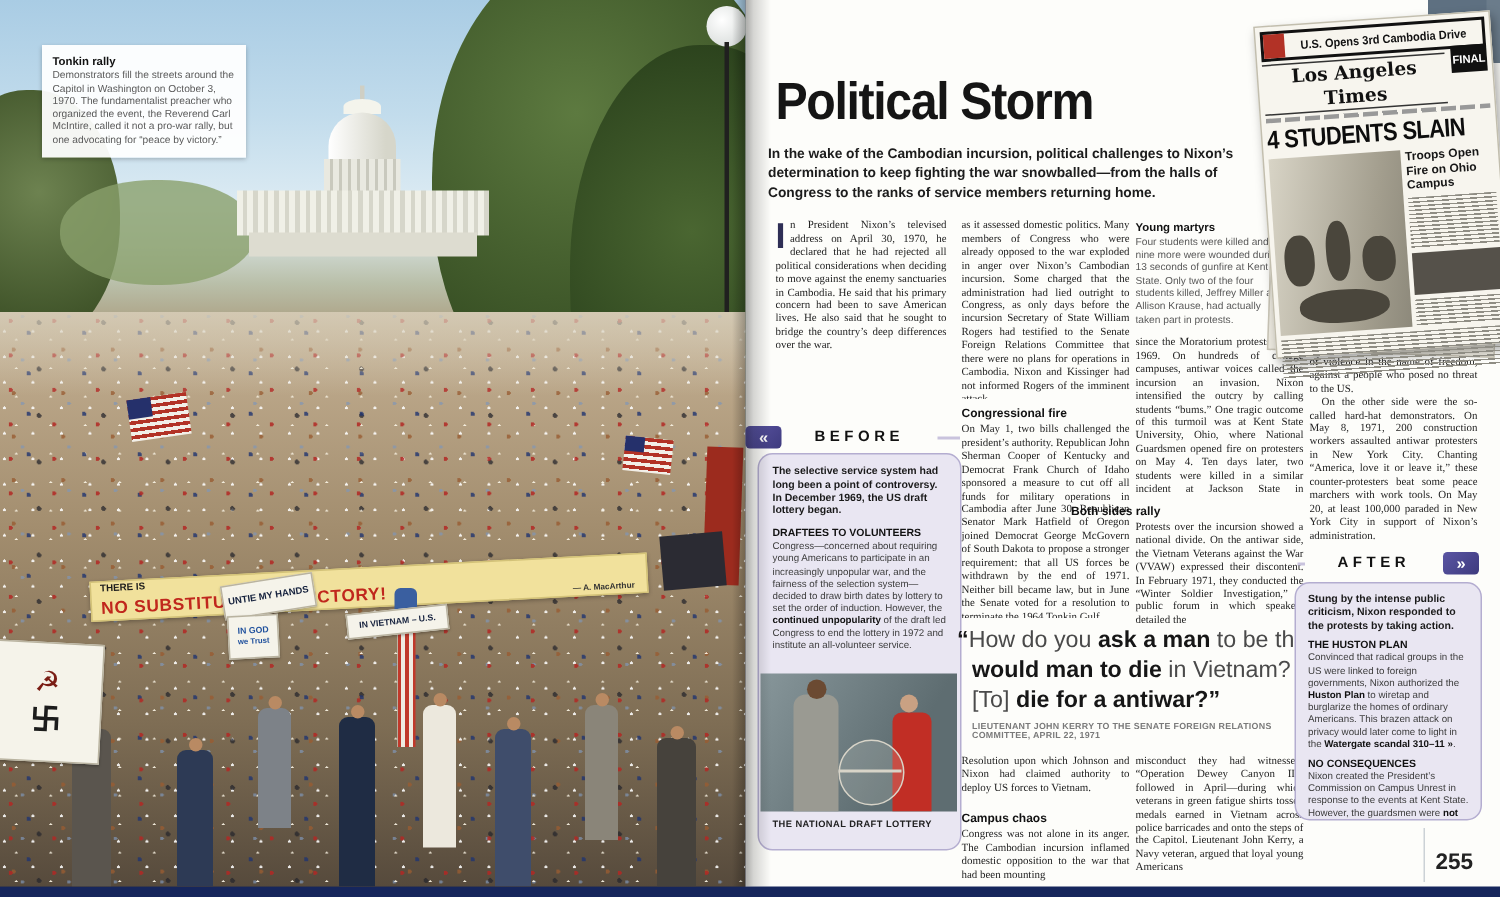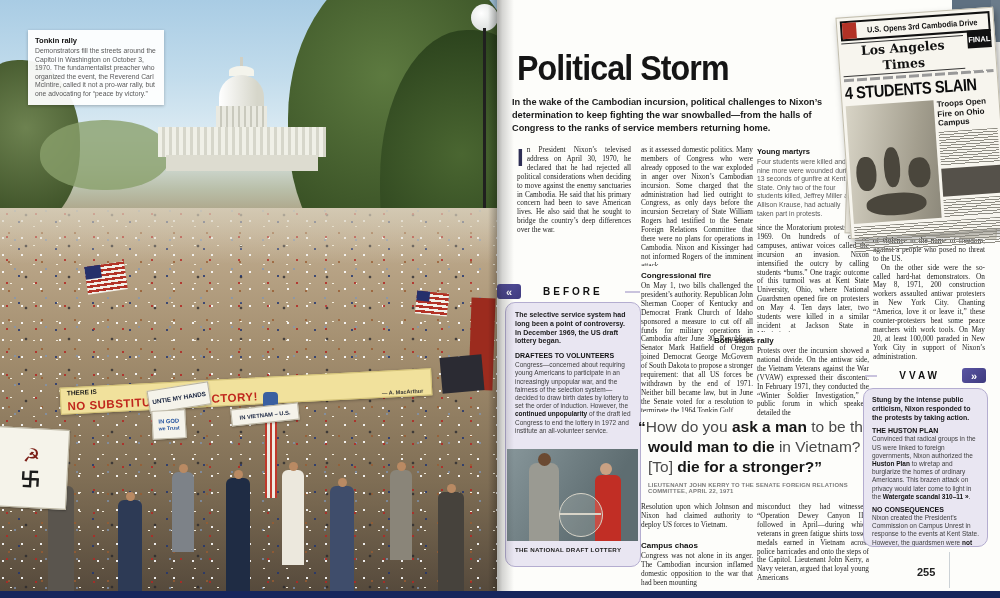--- a/index.html
+++ b/index.html
@@ -211,42 +211,42 @@
   <div class="capt-body" style="margin-top:2px;">Four students were killed and nine more were wounded during 13 seconds of gunfire at Kent State. Only two of the four students killed, Jeffrey Miller and Allison Krause, had actually taken part in protests.</div>
 </div>
 <div class="abs serif" style="left:757px;top:224px;width:112px;height:108px;overflow:hidden;">
   <p>since the Moratorium protests of late 1969. On hundreds of college campuses, antiwar voices called the incursion an invasion. Nixon intensified the outcry by calling students “bums.” One tragic outcome of this turmoil was at Kent State University, Ohio, where National Guardsmen opened fire on protesters on May 4. Ten days later, two students were killed in a similar incident at Jackson State in Mississippi.</p>
 </div>
 <div class="abs colh" style="left:714px;top:336px;">Both sides rally</div>
 <div class="abs serif" style="left:757px;top:347px;width:112px;height:72px;overflow:hidden;">
   <p>Protests over the incursion showed a national divide. On the antiwar side, the Vietnam Veterans against the War (VVAW) expressed their discontent. In February 1971, they conducted the “Winter Soldier Investigation,” a public forum in which speakers detailed the</p>
 </div>
 
-<div class="abs quote" style="left:638px;top:417px;width:238px;padding-left:10px;text-indent:-10px;"><b>“</b><span>How do you </span><b>ask a man</b><span> to be the </span><b>would man to die</b><span> in Vietnam? … [To] </span><b>die for a stronger?”</b></div>
+<div class="abs quote" style="left:638px;top:417px;width:238px;padding-left:10px;text-indent:-10px;"><b>“</b><span>How do you </span><b>ask a man</b><span> to be the </span><b>would man to die</b><span> in Vietnam? … [To] </span><b>die for a antiwar?”</b></div>
 <div class="abs quote-attr" style="left:648px;top:482px;width:230px;">LIEUTENANT JOHN KERRY TO THE SENATE FOREIGN RELATIONS COMMITTEE, APRIL 22, 1971</div>
 
 <div class="abs serif" style="left:641px;top:503px;width:112px;height:32px;overflow:hidden;">
   <p>Resolution upon which Johnson and Nixon had claimed authority to deploy US forces to Vietnam.</p>
 </div>
 <div class="abs colh" style="left:641px;top:541px;">Campus chaos</div>
 <div class="abs serif" style="left:641px;top:552px;width:112px;height:38px;overflow:hidden;">
   <p>Congress was not alone in its anger. The Cambodian incursion inflamed domestic opposition to the war that had been mounting</p>
 </div>
 <div class="abs serif" style="left:757px;top:503px;width:112px;height:87px;overflow:hidden;">
   <p>misconduct they had witnessed. “Operation Dewey Canyon III” followed in April—during which veterans in green fatigue shirts tossed medals earned in Vietnam across police barricades and onto the steps of the Capitol. Lieutenant John Kerry, a Navy veteran, argued that loyal young Americans</p>
 </div>
 
 <div class="abs serif" style="left:873px;top:228px;width:112px;height:134px;overflow:hidden;">
   <p>had been used to commit terrible acts of violence in the name of freedom, against a people who posed no threat to the US.</p>
   <p class="ind">On the other side were the so-called hard-hat demonstrators. On May 8, 1971, 200 construction workers assaulted antiwar protesters in New York City. Chanting “America, love it or leave it,” these counter-protesters beat some peace marchers with work tools. On May 20, at least 100,000 paraded in New York City in support of Nixon’s administration.</p>
 </div>
 
 <div class="abs baf-row" style="left:865px;top:368px;width:121px;">
   <div class="baf-line"></div>
-  <div class="baf-label">VVAW</div>
+  <div class="baf-label">AFTER</div>
   <div class="baf-badge">»</div>
 </div>
 
 <div class="abs bafbox" style="left:863px;top:388px;width:123px;height:157px;">
   <div class="bx-intro" style="margin:7px 8px 0 8px;">Stung by the intense public criticism, Nixon responded to the protests by taking action.</div>
   <div class="bx-h" style="margin:5px 8px 0 8px;">THE HUSTON PLAN</div>
   <div class="bx-p" style="margin:1px 8px 0 8px;"><span>Convinced that radical groups in the US were linked to foreign governments, Nixon authorized the </span><b>Huston Plan</b><span> to wiretap and burglarize the homes of ordinary Americans. This brazen attack on privacy would later come to light in the </span><b>Watergate scandal 310–11 »</b><span>.</span></div>
   <div class="bx-h" style="margin:5px 8px 0 8px;">NO CONSEQUENCES</div>
   <div class="bx-p" style="margin:1px 8px 0 8px;"><span>Nixon created the President’s Commission on Campus Unrest in response to the events at Kent State. However, the guardsmen were </span><b>not punished</b><span>, and were acquitted by a Grand Jury in 1974.</span></div>
 </div>
@@ -274,13 +274,13 @@
       <div style="background:#55514a;height:28px;"></div>
       <div class="np-col" style="flex:1;"></div>
     </div>
   </div>
   <div class="np-col" style="height:26px;margin-top:3px;"></div>
 </div>
 
 <div id="gutter" class="abs"></div>
 
 <div class="abs" style="left:949px;top:552px;width:1px;height:36px;background:#ccd2d6;"></div>
-<div class="abs" style="left:917px;top:566px;font-size:11px;font-weight:bold;color:#222;">255</div>
+<div class="abs" style="left:957px;top:566px;font-size:15px;font-weight:bold;color:#222;">255</div>
 
 </body></html>

